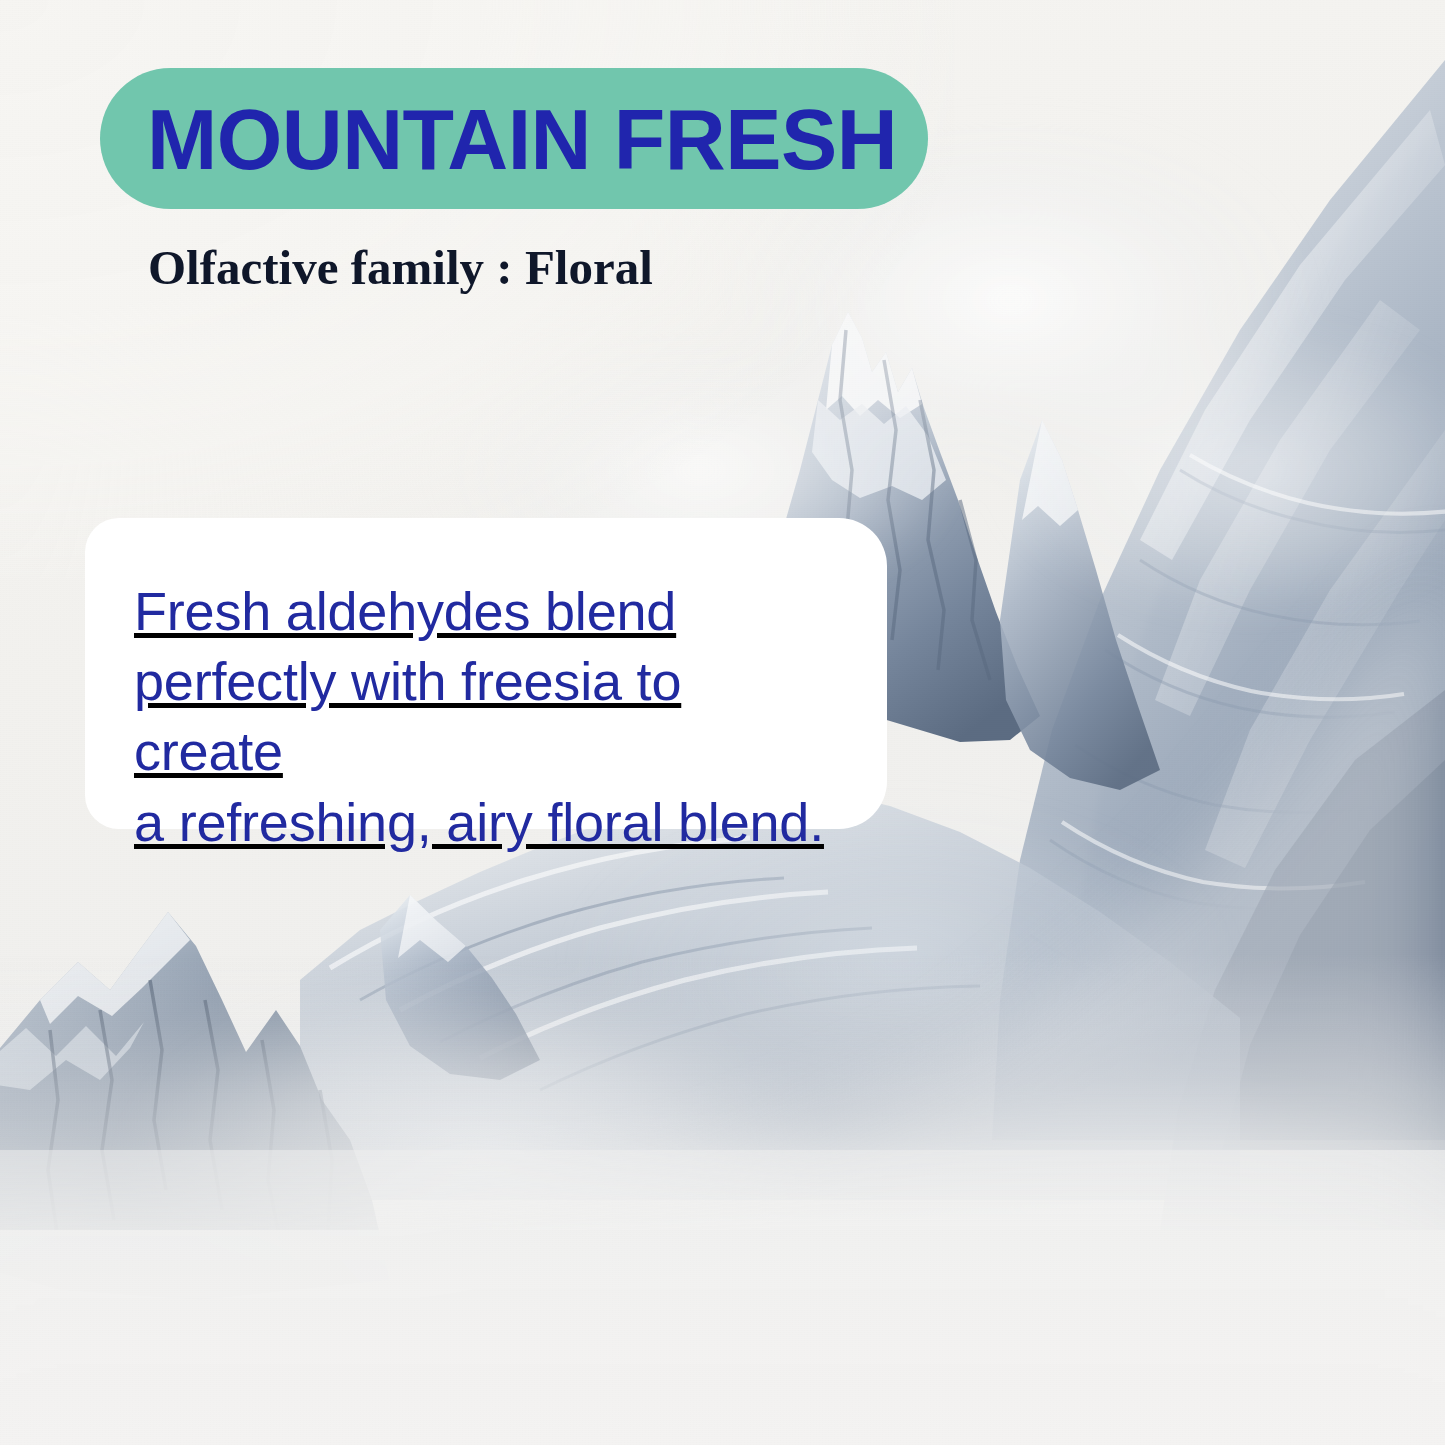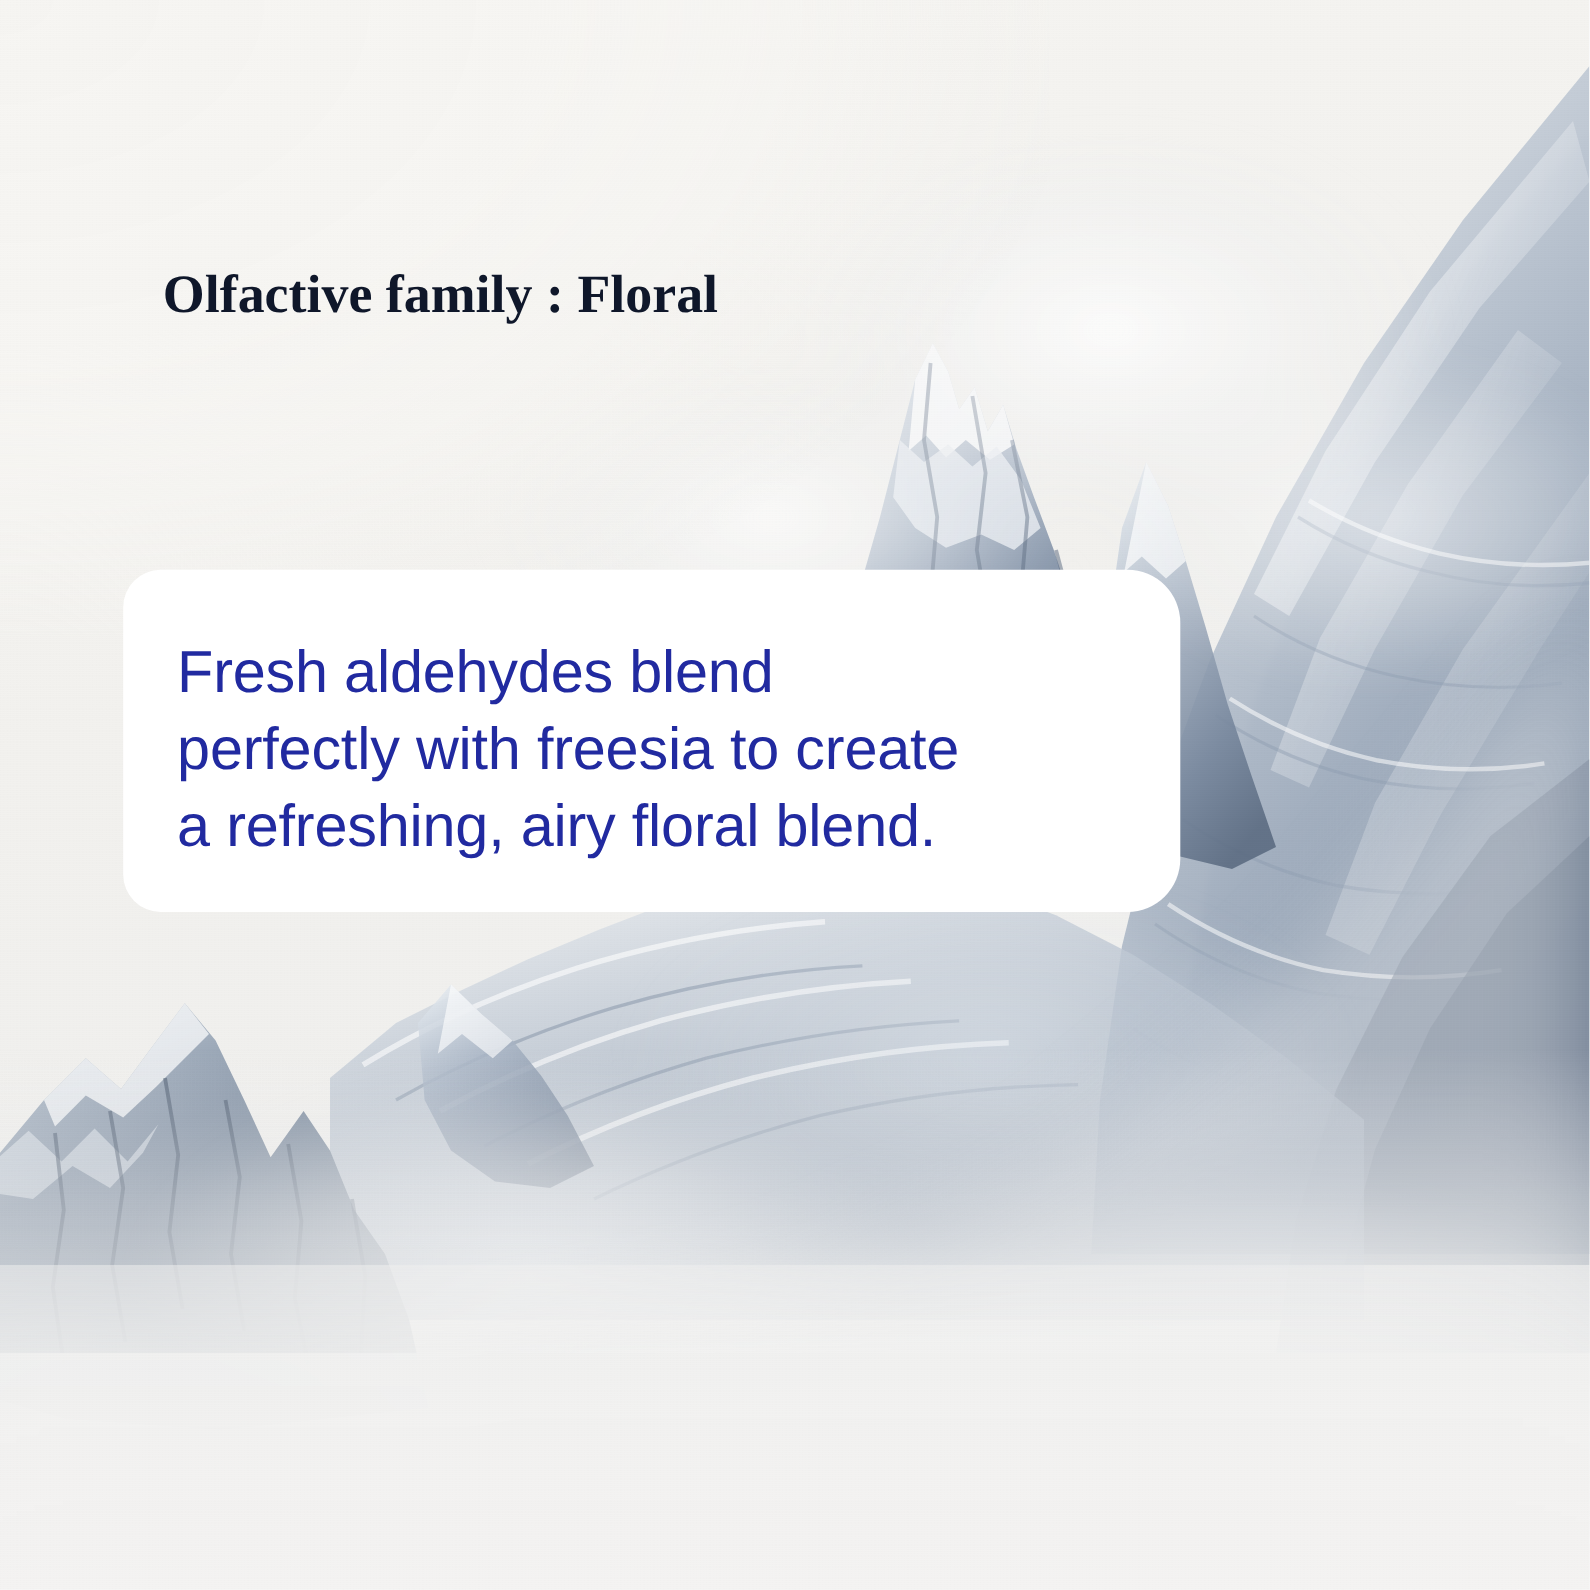--- a/index.html
+++ b/index.html
@@ -100,31 +100,32 @@
     font-family: "Liberation Serif", serif;
     font-weight: bold;
     font-size: 49px;
     line-height: 1;
     white-space: nowrap;
   }
 
   
   #description-card {
     position: absolute;
-    left: 112px;
+    left: 85px;
     top: 518px;
-    width: 961px;
+    width: 802px;
     height: 311px;
     background: #ffffff;
     border-top-left-radius: 34px;
     border-top-right-radius: 48px;
     border-bottom-right-radius: 48px;
     border-bottom-left-radius: 34px;
     box-sizing: border-box;
     padding: 58px 56px 0 49px;
+    text-decoration: underline;
   }
   #description-text {
     color: #212aa0;
     font-family: "Liberation Sans", sans-serif;
     font-weight: normal;
     font-size: 54px;
     line-height: 1.30;
     letter-spacing: -0.2px;
     white-space: pre-line;
   }
@@ -317,20 +318,23 @@
 
       <rect x="0" y="1230" width="1445" height="215" fill="#f1f1f0" opacity="0.92"></rect>
       <rect x="0" y="1150" width="1445" height="110" fill="#eeeeee" opacity="0.55"></rect>
     </svg>
   </div>
 
   <div class="cream-wash"></div>
   <div class="bottom-fog"></div>
   <div class="grain"></div>
 
+  <div id="title-badge">
+    <span id="title-text">MOUNTAIN FRESH</span>
+  </div>
 
   <div id="olfactive-line">Olfactive family : Floral</div>
 
   <div id="description-card">
     <div id="description-text">Fresh aldehydes blend
 perfectly with freesia to create
 a refreshing, airy floral blend.</div>
   </div>
 
 </div>

